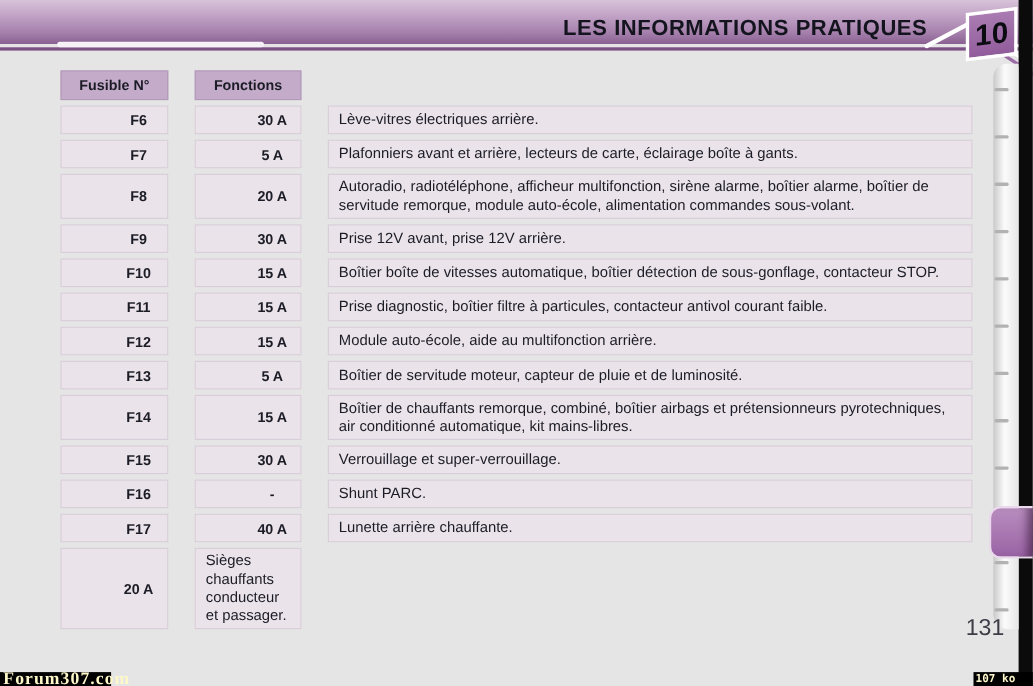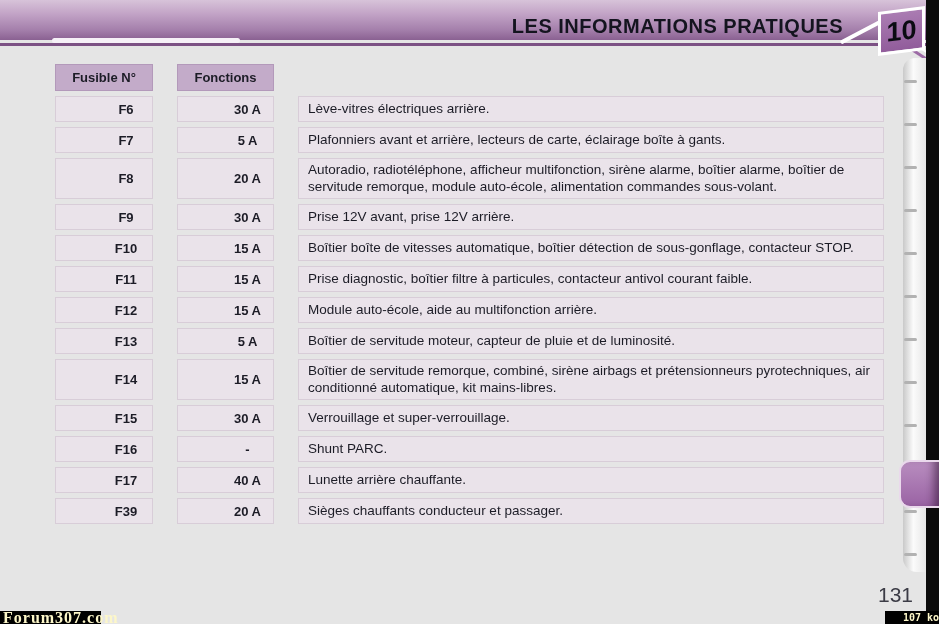--- a/index.html
+++ b/index.html
@@ -89,28 +89,28 @@
   .cell.center { justify-content:center; font-weight:bold; font-size:13px;padding-left:44px; }
   .cell.func   { padding:3px 9px; font-size:13.5px; line-height:16.5px; }
   .trow.head .cell {
     background:#c3abc9; border:1px solid #b399ba;
     font-weight:bold; font-size:13px; justify-content:center;
     min-height:27px; padding:0;
   }
 
   
   .page-number {
-    position:absolute; right:26px; top:583px;
+    position:absolute; right:26px; top:559px;
     font-size:21px; color:#3c3c46; z-index:5;
   }
   .size-bar {
     position:absolute; right:0; bottom:0; width:54px; height:13px;
     background:#000; color:#fdf7c9; z-index:7;
     font-family:"DejaVu Sans Mono", monospace; font-size:10px; font-weight:bold;
-    text-align:right; line-height:13px; padding-right:0; box-sizing:border-box;
+    text-align:right; line-height:13px; padding-right:16px; box-sizing:border-box;
   }
   .watermark {
     position:absolute; left:0; bottom:0; width:101px; height:13px;
     background:#000; color:#fdf7c9; z-index:7;
     font-family:Liberation Serif, serif; font-size:16px; font-weight:bold;
     line-height:13px; padding-left:3px; letter-spacing:1px; box-sizing:border-box;
   }
 </style>
 </head>
 <body>
@@ -184,39 +184,38 @@
           <div class="cell func">Module auto-école, aide au multifonction arrière.</div>
         </div>
         <div class="trow">
           <div class="cell center">F13</div>
           <div class="cell center">5 A</div>
           <div class="cell func">Boîtier de servitude moteur, capteur de pluie et de luminosité.</div>
         </div>
         <div class="trow">
           <div class="cell center">F14</div>
           <div class="cell center">15 A</div>
-          <div class="cell func">Boîtier de servitude remorque, combiné, sirène airbags et prétensionneurs pyrotechniques, air conditionné automatique, kit mains-libres.</div>
+          <div class="cell func">Boîtier de chauffants remorque, combiné, boîtier airbags et prétensionneurs pyrotechniques, air conditionné automatique, kit mains-libres.</div>
         </div>
         <div class="trow">
           <div class="cell center">F15</div>
           <div class="cell center">30 A</div>
           <div class="cell func">Verrouillage et super-verrouillage.</div>
         </div>
         <div class="trow">
           <div class="cell center">F16</div>
           <div class="cell center">-</div>
           <div class="cell func">Shunt PARC.</div>
         </div>
         <div class="trow">
           <div class="cell center">F17</div>
           <div class="cell center">40 A</div>
           <div class="cell func">Lunette arrière chauffante.</div>
         </div>
         <div class="trow">
-          <div class="cell center">F39</div>
           <div class="cell center">20 A</div>
           <div class="cell func">Sièges chauffants conducteur et passager.</div>
         </div>
       </div>
   </div>
 
   <div class="page-number">131</div>
   <div class="size-bar">107 ko</div>
   <div class="watermark">Forum307.com</div>
 

